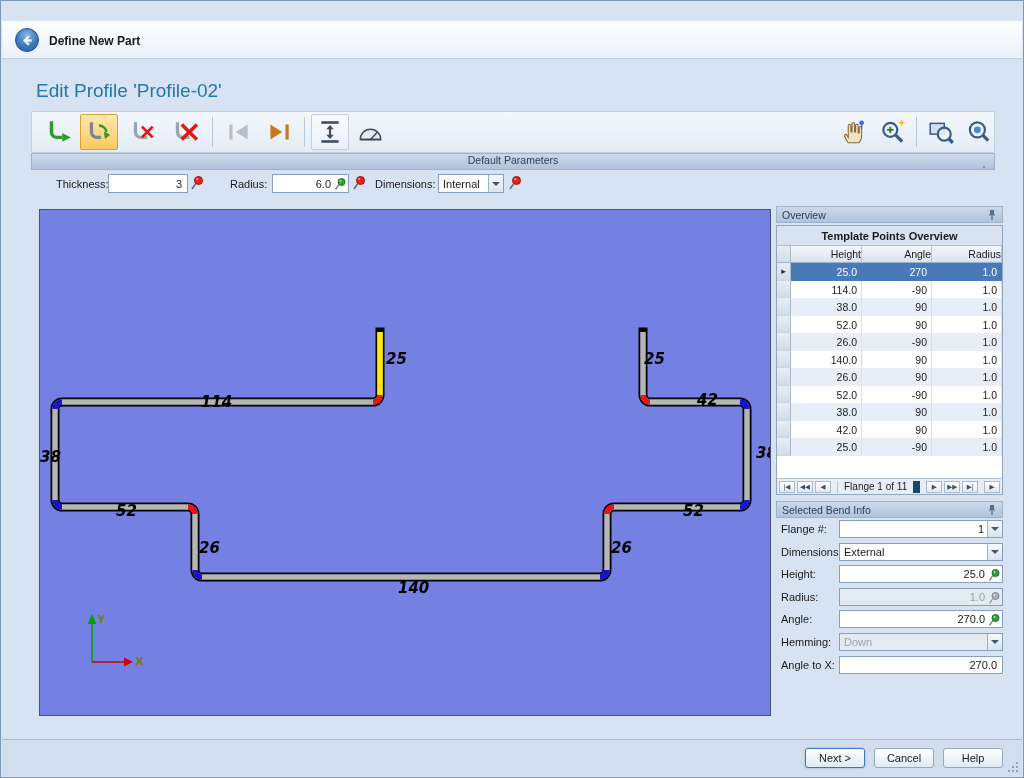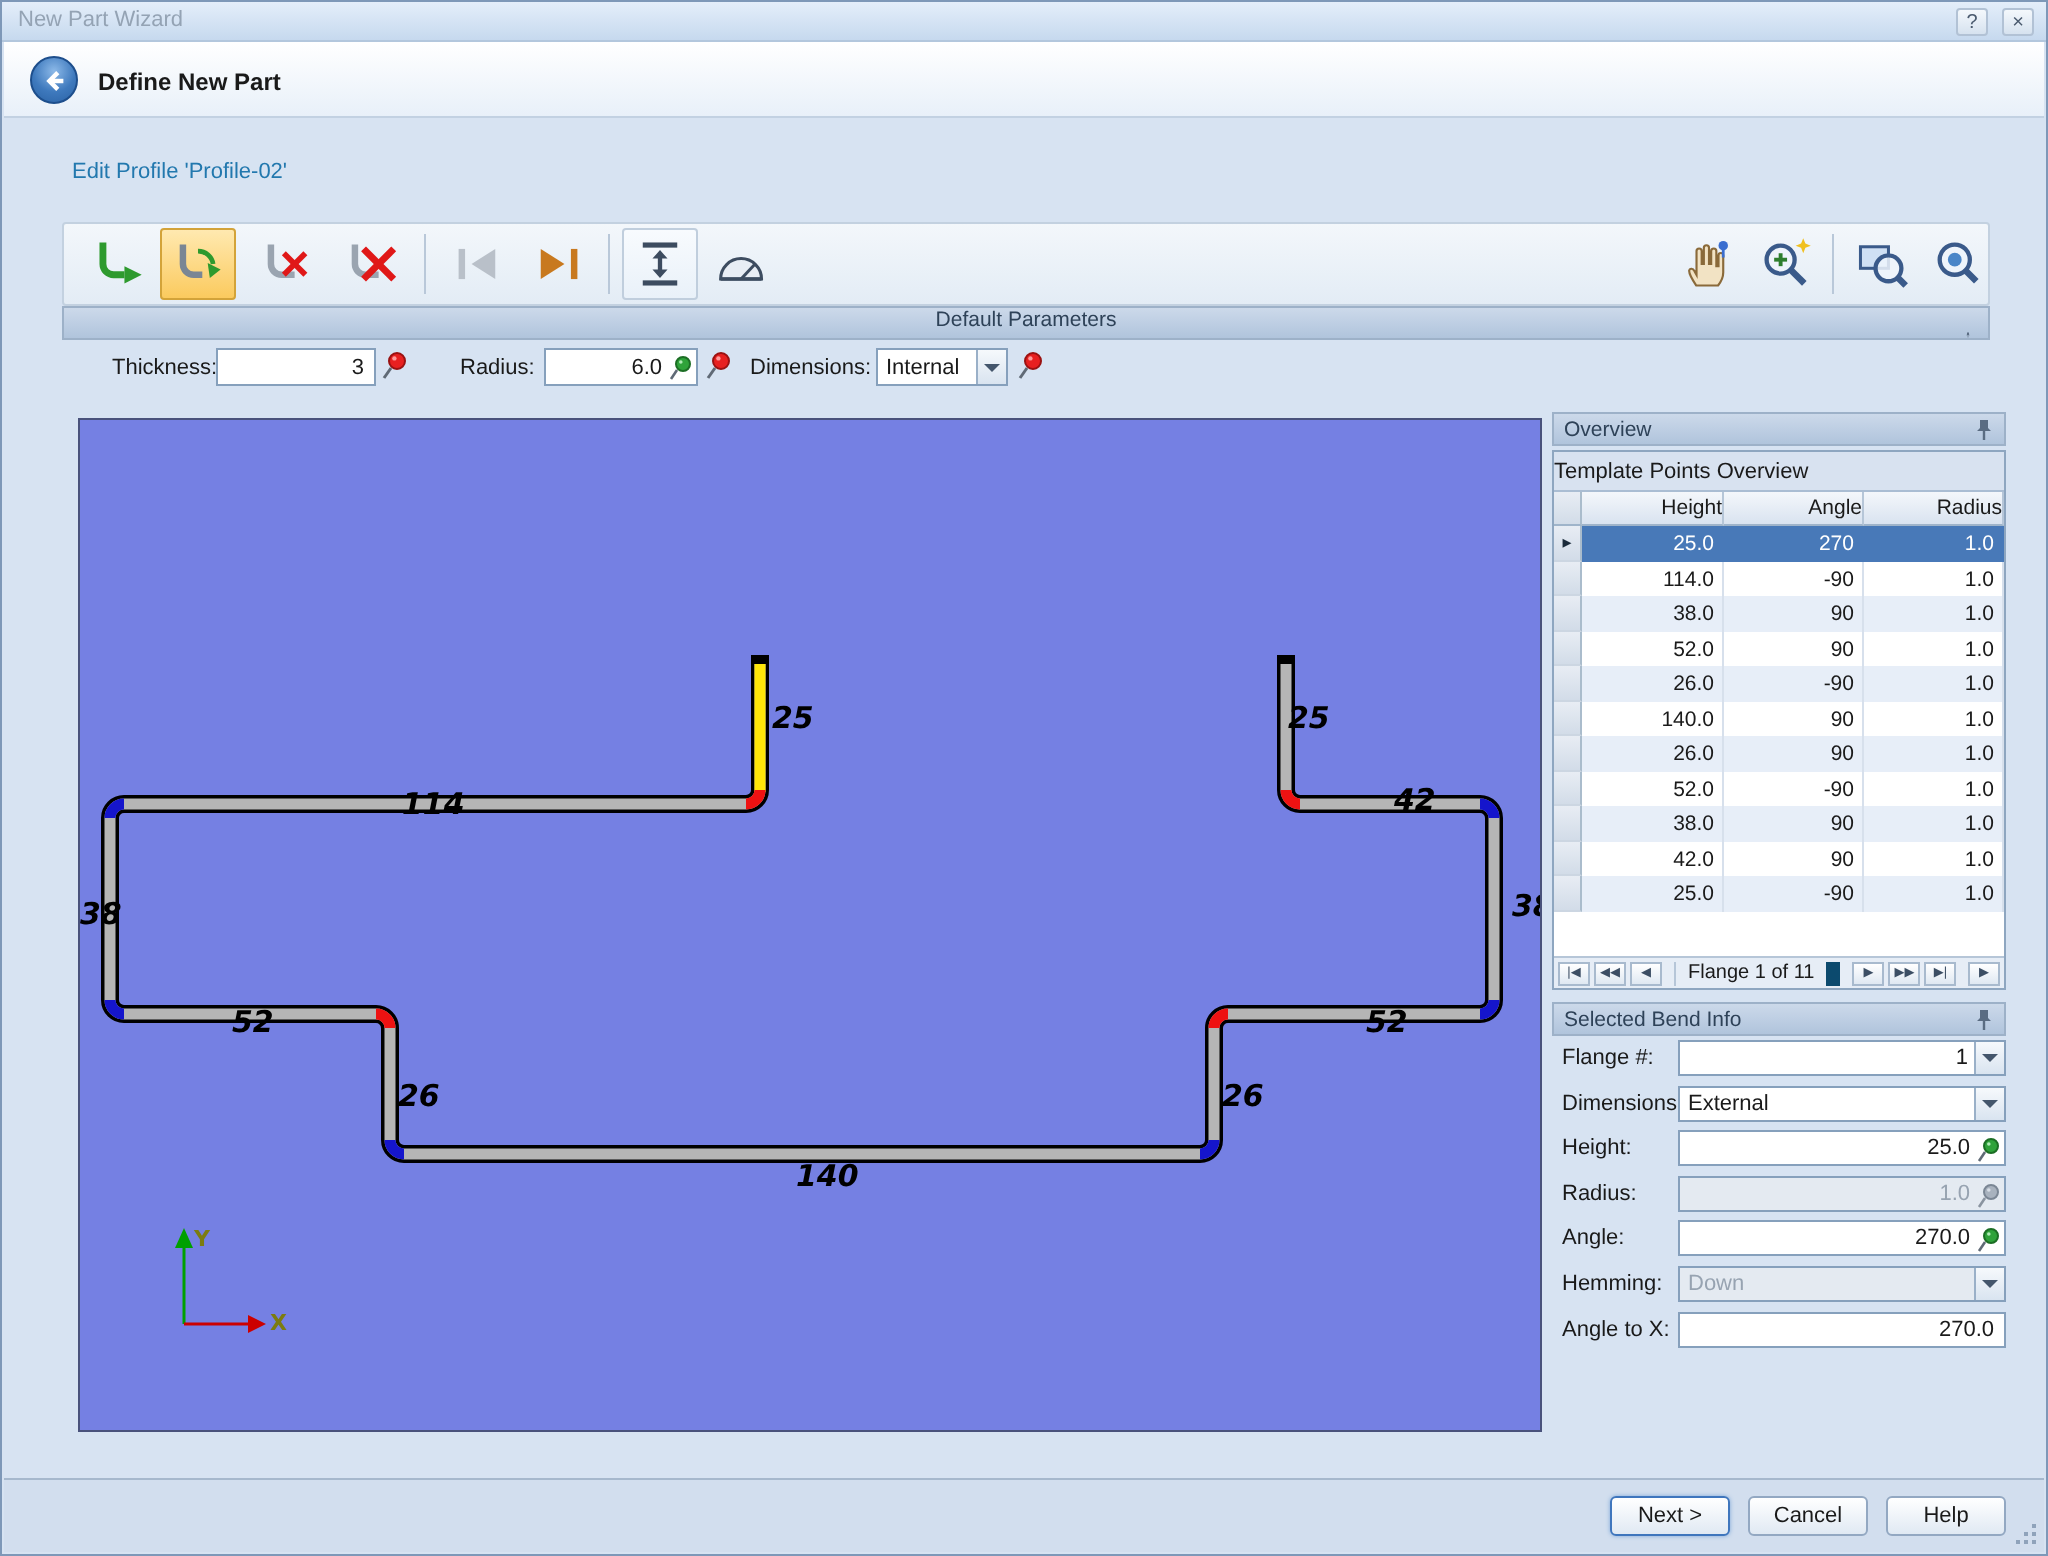--- a/index.html
+++ b/index.html
@@ -17,21 +17,21 @@
              border:1px solid #b2c2d5; border-radius:2px; cursor:default; }
 
   
   .header { position:absolute; left:1px; top:20px; right:1px; height:38px;
             background:linear-gradient(#ffffff,#e8f0f9); border-bottom:1px solid #c2d1e2; }
   .back-button { position:absolute; left:13px; top:7px; width:24px; height:24px; border-radius:50%;
                  background:radial-gradient(circle at 50% 30%,#8cb9e8 0%,#3e79bd 55%,#2a62a5 100%);
                  border:1px solid #1d4e8c; display:flex; align-items:center; justify-content:center; }
   .header-title { position:absolute; left:47px; top:13px; font-weight:bold; font-size:12px; }
 
-  .page-title { position:absolute; left:35px; top:79px; font-size:11px; color:#2278ae; }
+  .page-title { position:absolute; left:35px; top:79px; font-size:19px; color:#2278ae; }
 
   
   .toolbar { position:absolute; left:30px; top:110px; width:964px; height:42px;
              background:linear-gradient(#f3f7fb,#e3ecf5); border:1px solid #c3d1e0; border-radius:2px; }
   .ticon { position:absolute; top:2px; width:38px; height:36px; display:flex; align-items:center;
            justify-content:center; border:1px solid transparent; border-radius:2px; }
   .ticon.selected { background:linear-gradient(#ffe9b0,#fbca5e); border-color:#d3a339; }
   .ticon.framed { background:linear-gradient(#f8fbfe,#e9f1f9); border-color:#c0cedd; }
   .tsep { position:absolute; top:5px; bottom:5px; width:1px; background:#b9c8d9; }
 
@@ -63,21 +63,21 @@
   .canvas svg { position:absolute; left:0; top:0; }
   .dim { position:absolute; font-family:"DejaVu Sans",sans-serif; font-style:italic; font-weight:bold;
          font-size:15px; color:#000; white-space:nowrap; }
   .axis-label { position:absolute; font-family:"DejaVu Sans",sans-serif; font-weight:bold;
                 font-size:11px; color:#7c7c10; }
 
   
   .grid { position:absolute; left:775px; top:224px; width:227px; height:270px;
           background:#fff; border:1px solid #8ea6c0; }
   .grid-title { height:20px; line-height:20px; background:#d8e2f0; border-bottom:1px solid #aabdd3;
-                font-weight:normal; font-size:11px; }
+                font-weight:bold; font-size:11px; text-align:center; }
   .grid-head { display:flex; height:17px;text-align:right; }
   .gh { background:linear-gradient(#f4f7fb,#d9e3f0); border-right:1px solid #b6c6d8;
         border-bottom:1px solid #9fb4ca; font-size:10.5px; padding:2px 0 0 4px; }
   .ghind { width:14px; background:linear-gradient(#e8edf4,#d2dce8); border-right:1px solid #aabccc;
            border-bottom:1px solid #9fb4ca; }
   .c1 { width:71px; } .c2 { width:70px; } .c3 { width:70px; }
   .trow { display:flex; height:17.5px; font-size:10.5px; }
   .trow .tind { width:14px; background:linear-gradient(#e8edf4,#d2dce8); border-right:1px solid #aabccc;
                 border-bottom:1px solid #ccd6e2; text-align:center; font-size:9px; line-height:16px; color:#1a2a3a; }
   .trow .tc { text-align:right; padding:3px 4px 0 0; border-right:1px solid #d7e0ec; }
@@ -103,25 +103,20 @@
          border-radius:3px; }
   .btn.default { border-color:#3f76bd; box-shadow:0 0 2px #7fa8d8; }
   .grip { position:absolute; right:4px; bottom:4px; width:10px; height:10px; }
   .grip i { position:absolute; width:2px; height:2px; background:#8fa3bb; }
 </style>
 </head>
 <body>
 
 <div class="window">
 
-  <div class="titlebar">
-    <span class="win-title">New Part Wizard</span>
-    <div class="win-btn" style="right:29px;">?</div>
-    <div class="win-btn" style="right:6px;">×</div>
-  </div>
 
   <div class="header">
     <div class="back-button">
       <svg width="13" height="13" viewBox="0 0 14 14">
         <path d="M8.5 2.5 L4 7 L8.5 11.5" stroke="#ffffff" stroke-width="2.4" fill="none"></path>
         <line x1="4.5" y1="7" x2="11.5" y2="7" stroke="#ffffff" stroke-width="2.4"></line>
       </svg>
     </div>
     <span class="header-title">Define New Part</span>
   </div>

